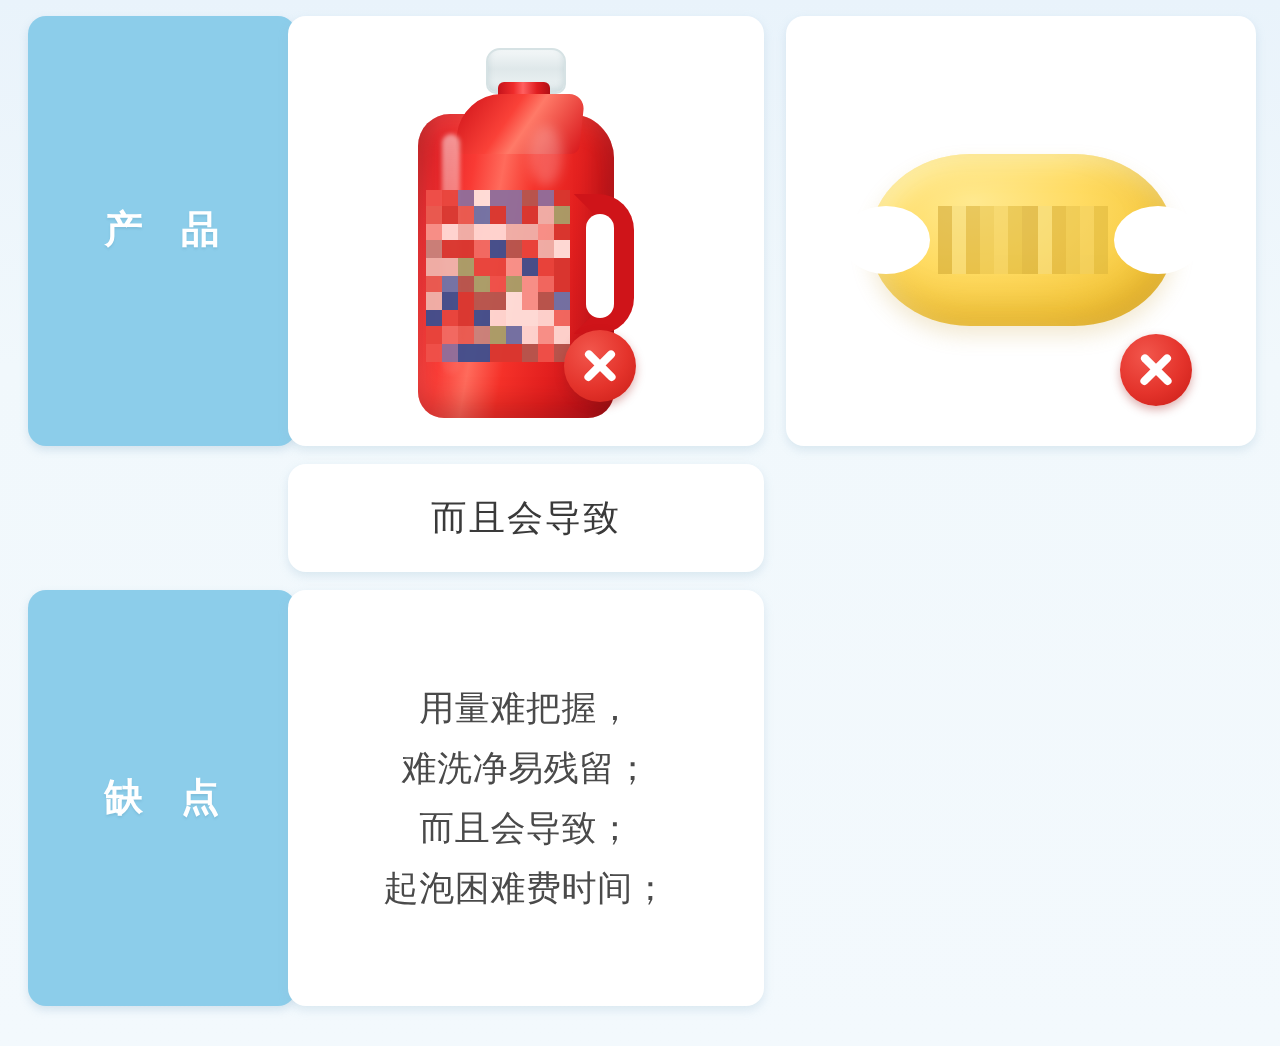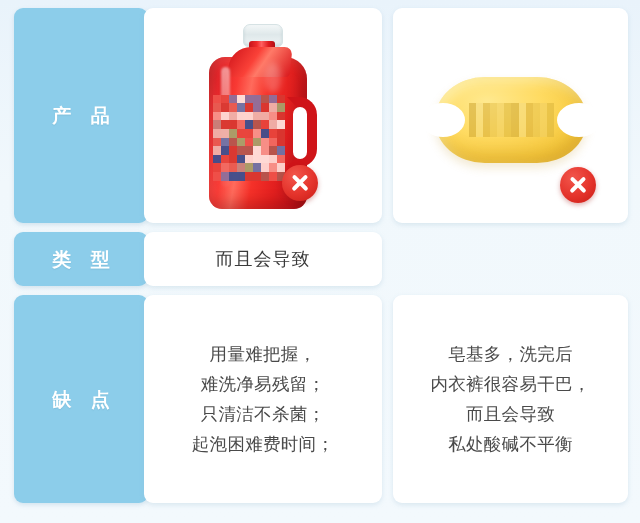--- a/index.html
+++ b/index.html
@@ -452,41 +452,32 @@
               <i style="background: rgb(216, 174, 56);"></i>
               <i style="background: rgb(230, 194, 78);"></i>
               <i style="background: rgb(240, 207, 99);"></i>
               <i style="background: rgb(220, 182, 60);"></i>
             </div>
         </div>
         <div class="x-badge x-soap"></div>
       </div>
     </div>
 
-    <div class="cell label-cell c-label r2">
-      <span class="label-text">类 型</span>
-    </div>
 
     <div class="cell content-cell c-mid r2">
       <span class="type-text">而且会导致</span>
     </div>
 
 
     <div class="cell label-cell c-label r3">
       <span class="label-text">缺 点</span>
     </div>
 
     <div class="cell content-cell c-mid r3">
       <div class="flaw-text">用量难把握，
 难洗净易残留；
-只清洁不杀菌；
+而且会导致；
 起泡困难费时间；</div>
     </div>
 
-    <div class="cell content-cell c-right r3">
-      <div class="flaw-text">皂基多，洗完后
-内衣裤很容易干巴，
-而且会导致
-私处酸碱不平衡</div>
-    </div>
 
   </div>
 </div>
 
 </body></html>

